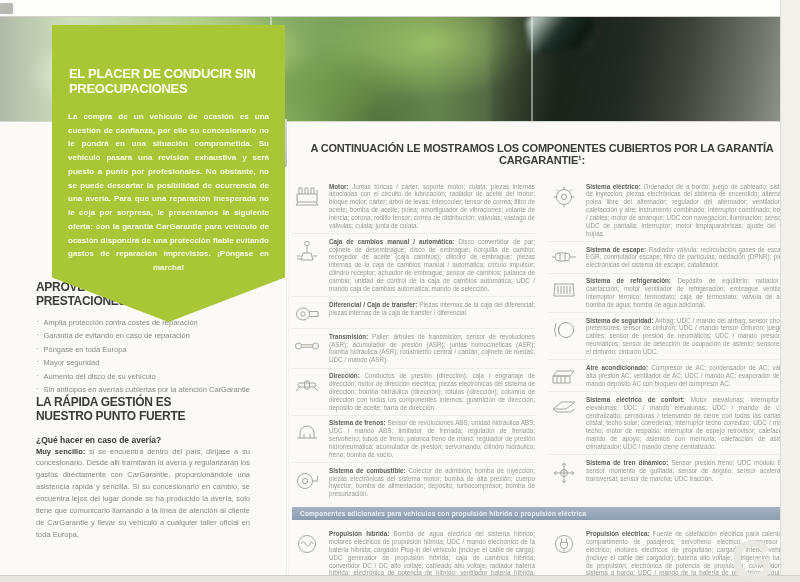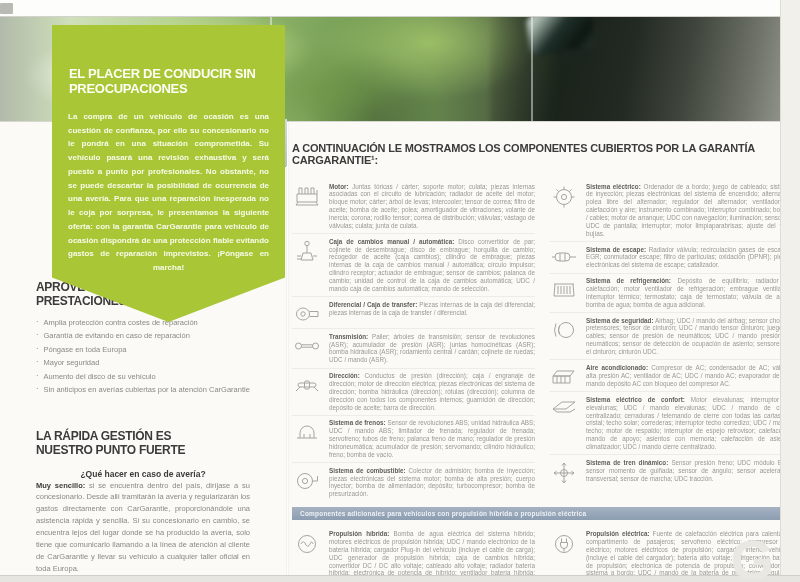--- a/index.html
+++ b/index.html
@@ -44,28 +44,28 @@
   .fold-tip{position:absolute;left:266px;top:166px;width:0;height:0;z-index:2;
     border-left:10.5px solid transparent;border-right:10.5px solid transparent;border-top:12px solid #39626b;}
 
   
   .benefits{position:absolute;left:36px;top:281px;width:240px;}
   .benefits h2,.gestion h2{font-size:12px;font-weight:bold;color:#3b3b39;letter-spacing:-.3px;line-height:1.15;}
   .bullet-list{margin-top:9px;}
   .bullet-row{display:flex;gap:5px;margin-bottom:4.5px;font-size:7.5px;color:#8a8a84;white-space:nowrap;}
   .dot{color:#8a8a84;line-height:1;}
   .gestion{position:absolute;left:36px;top:396px;width:214px;}
-  .gestion h2{width:186px;margin-top:34px;}
-  .question{margin-top:11px;font-size:8.5px;font-weight:bold;color:#3b3b39;text-align:center;}
+  .gestion h2{width:186px;}
+  .question{margin-top:11px;font-size:8.5px;font-weight:bold;color:#3b3b39;}
   .gestion-body{margin-top:1px;font-size:7.5px;color:#8a8a84;line-height:1.58;text-align:justify;}
   .gestion-body b{color:#3b3b39;}
 
   
   .right-panel{position:absolute;left:292px;top:142px;width:500px;}
-  .rp-header{font-size:11px;font-weight:bold;color:#3b3b39;letter-spacing:-.2px;}
+  .rp-header{font-size:11px;font-weight:bold;color:#3b3b39;letter-spacing:-.2px;text-align:center;}
   .comp-columns{margin-top:13px;display:flex;gap:14px;}
   .comp-col{width:243px;display:flex;flex-direction:column;}
   .comp-item{display:flex;gap:7px;padding:3.5px 0;}
   .comp-col .comp-item{border-bottom:1px solid rgba(0,0,0,.055);}
   .comp-col .comp-item:last-child{border-bottom:none;}
   .comp-icon{width:30px;flex:none;display:flex;justify-content:center;padding-top:2px;}
   .comp-text{font-size:6.3px;line-height:1.25;color:#9a9891;text-align:justify;}
   .comp-text b{color:#5f5e58;}
   .extra-bar{margin-top:5px;height:13px;line-height:13px;padding-left:8px;
     background:linear-gradient(#a5b2c2,#8c9db1);color:#eef1f6;font-size:6.5px;font-weight:bold;letter-spacing:.2px;}

